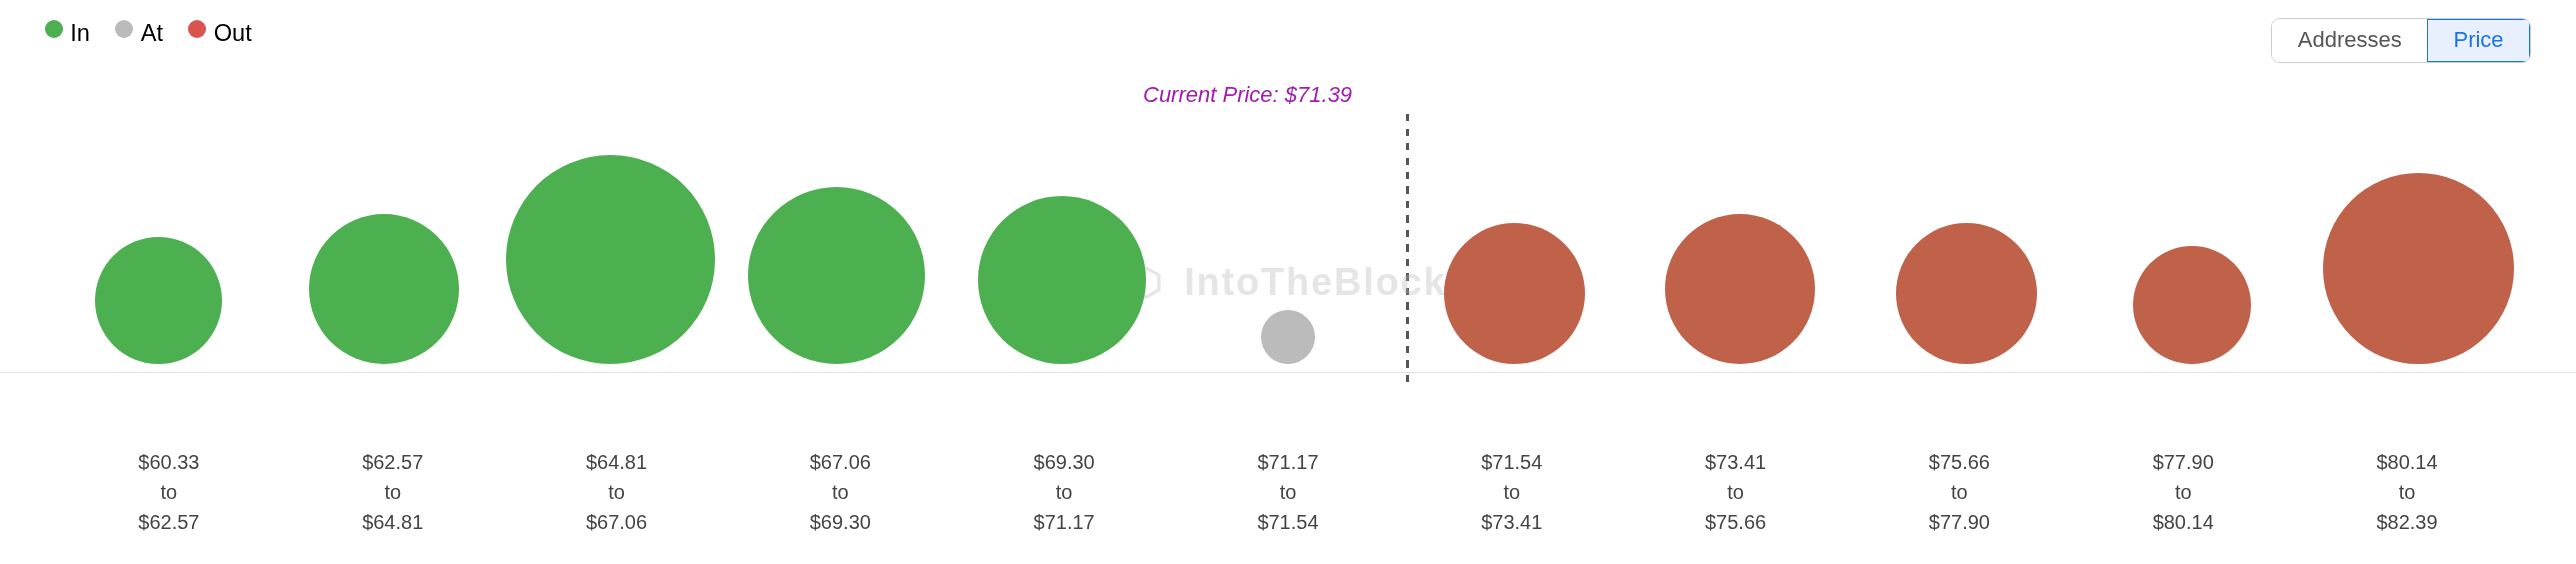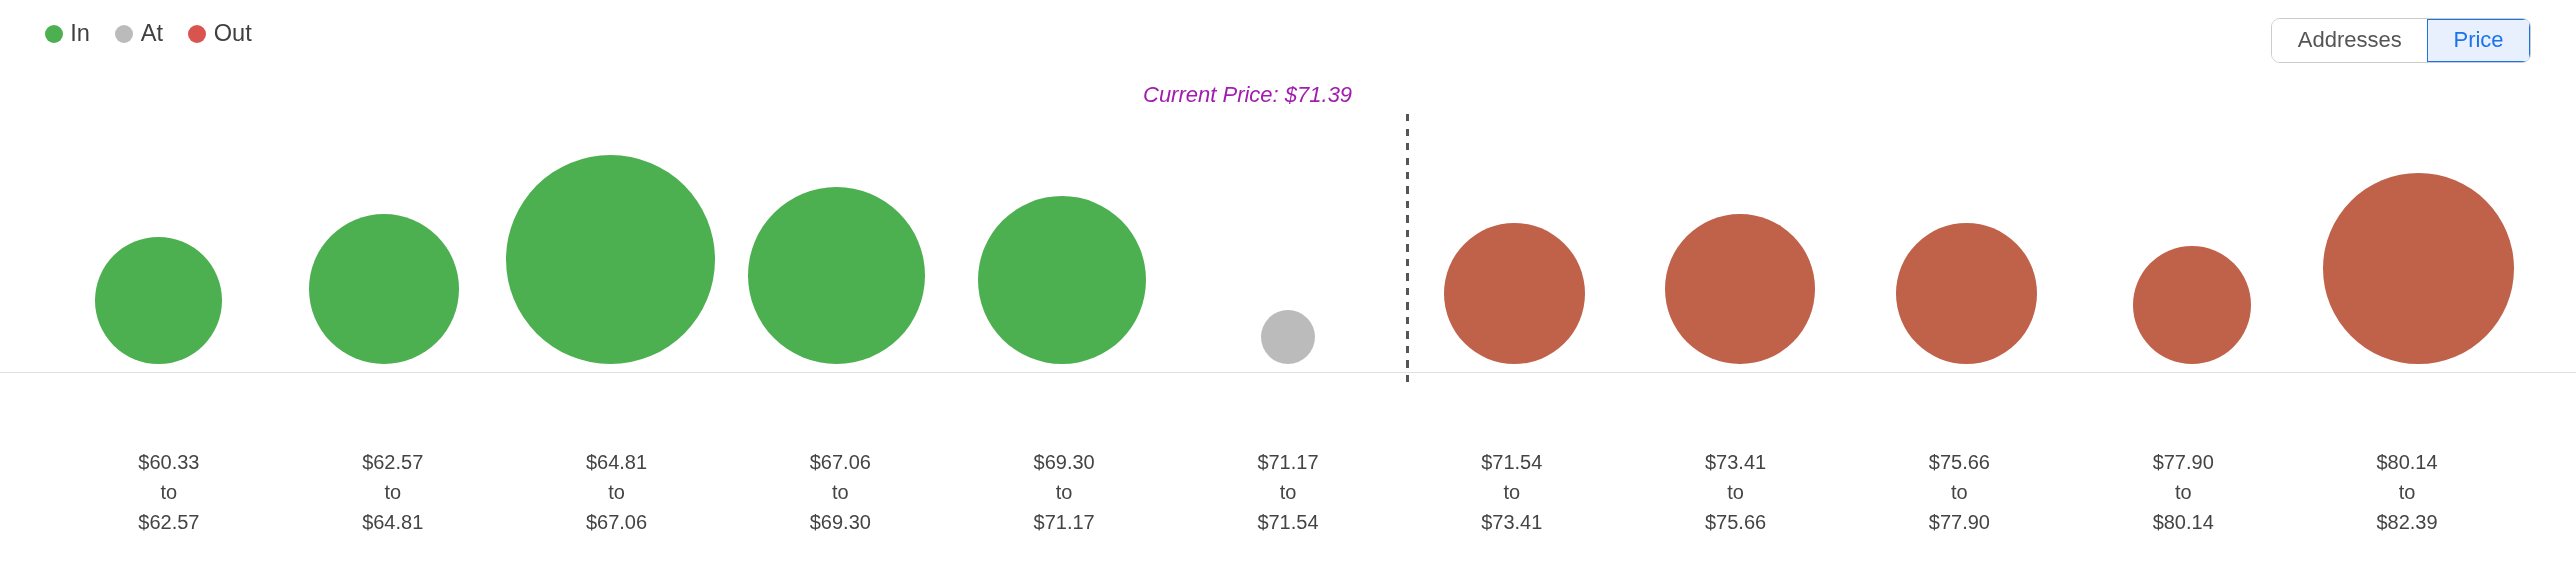--- a/index.html
+++ b/index.html
@@ -23,24 +23,23 @@
     .legend {
       display: flex;
       align-items: center;
       gap: 25.4px;
       position: absolute;
       top: 20px;
       left: 45px;
     }
     .legend-item {
       display: flex;
-      align-items: center;
       gap: 7.3px;
       font-size: 23.6px;
-      color: #404040;
+      color: #000000;
     }
     .legend-dot {
       width: 18px;
       height: 18px;
       border-radius: 50%;
     }
     .dot-in { background: #4caf50; }
     .dot-at { background: #bbb; }
     .dot-out { background: #d9534f; }
 
@@ -200,20 +199,24 @@
     <button class="view-btn">Addresses</button>
     <button class="view-btn active">Price</button>
   </div>
 
   <div class="current-price-label">Current Price: $71.39</div>
 
   <div class="dotted-line"></div>
 
   <div class="divider"></div>
 
+  <div class="watermark">
+    <span class="watermark-icon">⬡</span>
+    <span>IntoTheBlock</span>
+  </div>
 
   <div class="chart-area" id="chart-area">
   <div class="bubble-col">
         <div class="bubble bubble-green" style="width: 127px; height: 127px;"></div>
       </div>
       <div class="bubble-col">
         <div class="bubble bubble-green" style="width: 150px; height: 150px;"></div>
       </div>
       <div class="bubble-col">
         <div class="bubble bubble-green" style="width: 209px; height: 209px;"></div>

